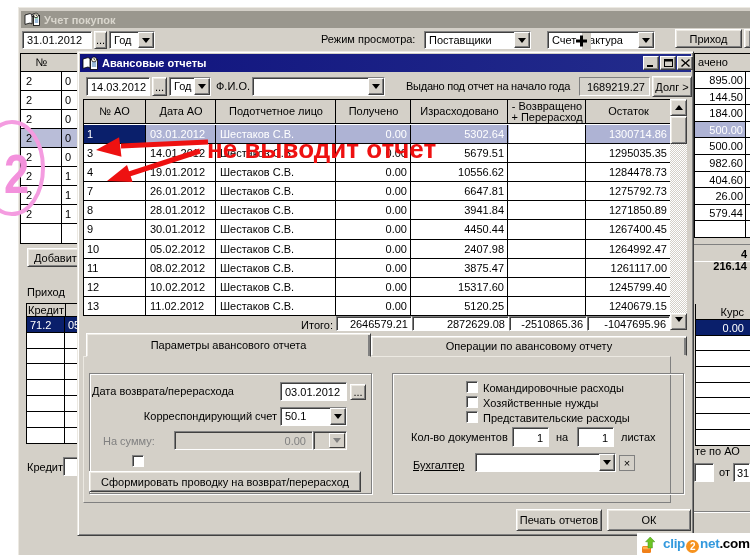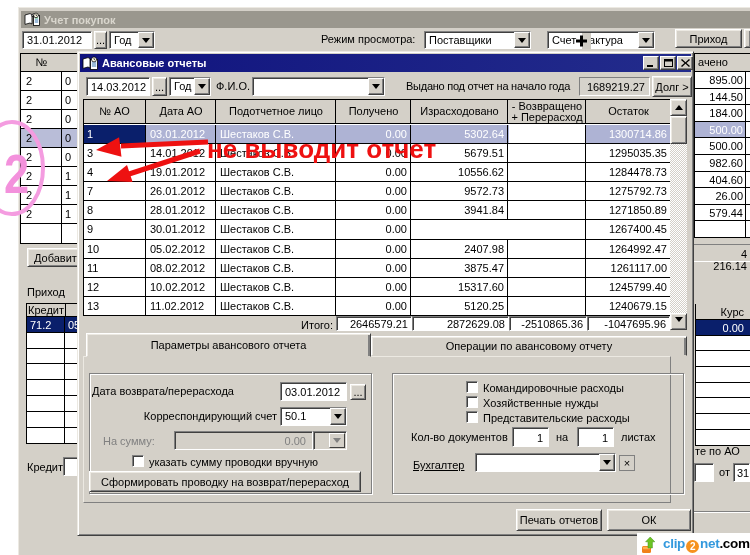--- a/index.html
+++ b/index.html
@@ -65,21 +65,21 @@
   .lbl-kredit2{left:27px;top:461px;}
   .f-kredit2{left:63px;top:457px;width:17px;height:19px;}
   
   .rtable{left:694px;top:53px;width:56px;border-top:1px solid #000;border-left:1px solid #000;background:#fff;}
   .rtable .hdr{height:18px;background:var(--face);border-bottom:1px solid #000;position:relative;padding-left:16px;}
   .rtable .hdr .h1{position:absolute;left:3px;top:2px;}
   .rrow{height:16.6px;position:relative;border-bottom:1px solid #000;background:#fff;}
   .rrow .cv{position:absolute;left:0;top:0;bottom:0;width:51px;border-right:1px solid #000;padding:2px 2px 0 0;text-align:right;}
   .rrow.selected .cv{background:var(--sel);color:#fff;}
   .rtotal{left:694px;top:244px;width:56px;height:18px;background:var(--face);
-    border-top:1px solid #808080;border-bottom:1px solid #fff;padding:3px 3px 0 17px;text-align:right;}
+    border-top:1px solid #808080;border-bottom:1px solid #fff;padding:3px 3px 0 17px;text-align:right;font-weight:bold;}
   .kurs{left:695px;top:304px;width:55px;border-left:1px solid #000;background:#fff;}
   .kurs .hdr{height:16px;background:var(--face);border-bottom:1px solid #000;text-align:right;padding:2px 6px 0 0;}
   .urow{height:15.7px;border-bottom:1px solid #000;background:#fff;position:relative;}
   .urow .cv{position:absolute;inset:0;padding:2px 6px 0 0;text-align:right;}
   .urow.selected .cv{background:var(--selD);color:#fff;}
   .lbl-aopo{left:695px;top:445px;}
   .f-r1{left:694px;top:463px;width:20px;height:19px;}
   .lbl-ot{left:719px;top:466px;}
   .f-r2{left:733px;top:463px;width:17px;height:19px;padding:3px 0 0 3px;overflow:hidden;}
   .redge{left:694px;top:511px;width:56px;height:2px;border-top:1px solid #808080;border-bottom:1px solid #fff;}
@@ -544,40 +544,41 @@
           <span class="c col4 num">10556.62</span>
           <span class="c col5 num c-ret"></span>
           <span class="c col6 num">1284478.73</span>
         </div>
 
         <div class="mrow">
           <span class="c col0 txt c-no">7</span>
           <span class="c col1 txt">26.01.2012</span>
           <span class="c col2 txt">Шестаков С.В.</span>
           <span class="c col3 num">0.00</span>
-          <span class="c col4 num">9572.73</span>
+          <span class="c col4 num">6647.81</span>
           <span class="c col5 num c-ret"></span>
           <span class="c col6 num">1275792.73</span>
         </div>
 
         <div class="mrow">
           <span class="c col0 txt c-no">8</span>
           <span class="c col1 txt">28.01.2012</span>
           <span class="c col2 txt">Шестаков С.В.</span>
           <span class="c col3 num">0.00</span>
           <span class="c col4 num">3941.84</span>
           <span class="c col5 num c-ret"></span>
           <span class="c col6 num">1271850.89</span>
         </div>
 
         <div class="mrow">
           <span class="c col0 txt c-no">9</span>
           <span class="c col1 txt">30.01.2012</span>
           <span class="c col2 txt">Шестаков С.В.</span>
           <span class="c col3 num">0.00</span>
+          <span class="c col4 num">4450.44</span>
           <span class="c col5 num c-ret"></span>
           <span class="c col6 num">1267400.45</span>
         </div>
 
         <div class="mrow">
           <span class="c col0 txt c-no">10</span>
           <span class="c col1 txt">05.02.2012</span>
           <span class="c col2 txt">Шестаков С.В.</span>
           <span class="c col3 num">0.00</span>
           <span class="c col4 num">2407.98</span>
@@ -654,21 +655,20 @@
       </span>
   </div>
   <div class="lbl lbl-nasummu">На сумму:</div>
   <div class="abs f-amount"><span>0.00</span></div>
   <div class="abs combo-amt">
     <span class="cbtn">
         <span class="tri-down dis"></span>
       </span>
   </div>
   <div class="checkbox cb-manual"></div>
-  <div class="lbl lbl-manual">указать сумму проводки вручную</div>
   <div class="abs btn b-form">
       <span>Сформировать проводку на возврат/перерасход</span>
     </div>
 
   <div class="abs etched grp-r"></div>
   <div class="checkbox cb1"></div>
   <div class="lbl lbl-cb1">Командировочные расходы</div>
   <div class="checkbox cb2"></div>
   <div class="lbl lbl-cb2">Хозяйственные нужды</div>
   <div class="checkbox cb3"></div>

